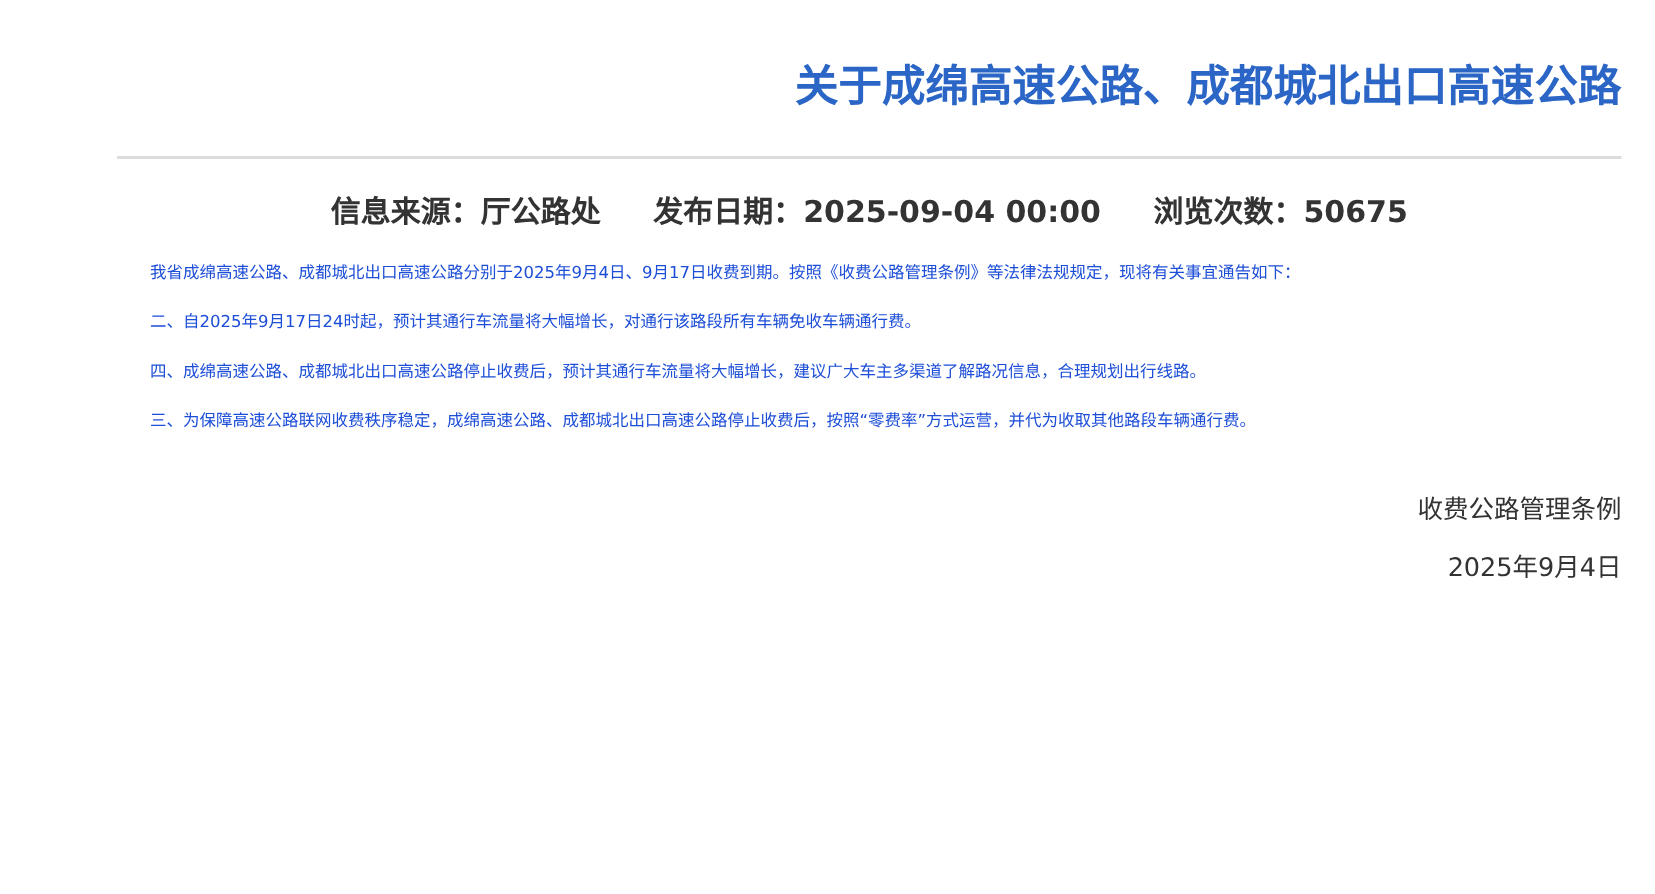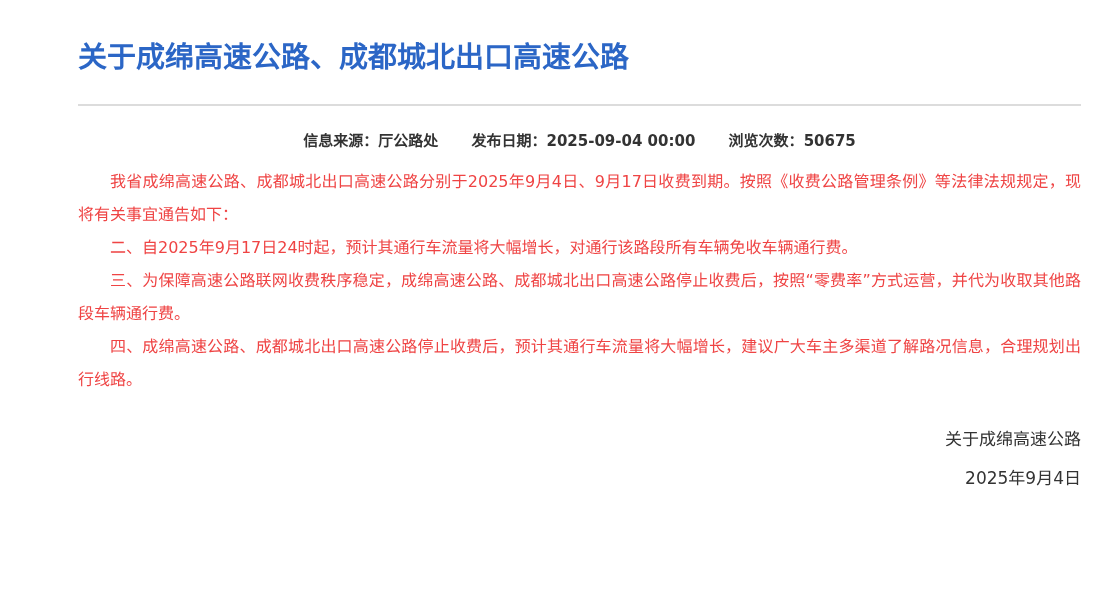--- a/index.html
+++ b/index.html
@@ -10,48 +10,48 @@
   }
   .page {
     width: 1103px;
     height: 596px;
     box-sizing: border-box;
     background: #ffffff;
     padding: 34px 22px 0 78px;
     overflow: hidden;
   }
   .article-title {
-    text-align: left;
+    text-align: right;
     color: #2b66c6;
     font-size: 29px;
     font-weight: 700;
     line-height: 46px;
     margin: 0 0 0 0;
   }
   .title-line { display: block; }
   .divider {
     border: none;
     border-top: 2px solid #dcdcdc;
     margin: 24px 0 0 0;
   }
   .meta {
     text-align: center;
     color: #333333;
-    font-size: 15px;
+    font-size: 20px;
     font-weight: 700;
     margin-top: 24px;
     line-height: 22px;
   }
   .meta-item { display: inline-block; margin: 0 14px; white-space: nowrap; }
   .meta-label { }
   .meta-value { }
   .content {
     margin-top: 13px;
-    color: #ef4444;
-    font-size: 16px;
+    color: #1d4ed8;
+    font-size: 11px;
     line-height: 33px;
   }
   .content p {
     margin: 0;
     text-indent: 2em;
     text-align: justify;
   }
   .signature {
     margin-top: 24px;
     text-align: right;
@@ -80,22 +80,22 @@
       <span class="meta-label">发布日期：</span><span class="meta-value">2025-09-04 00:00</span>
     </span>
     <span class="meta-item">
       <span class="meta-label">浏览次数：</span><span class="meta-value">50675</span>
     </span>
   </div>
 
   <div class="content">
     <p>我省成绵高速公路、成都城北出口高速公路分别于2025年9月4日、9月17日收费到期。按照《收费公路管理条例》等法律法规规定，现将有关事宜通告如下：</p>
     <p>二、自2025年9月17日24时起，预计其通行车流量将大幅增长，对通行该路段所有车辆免收车辆通行费。</p>
+    <p>四、成绵高速公路、成都城北出口高速公路停止收费后，预计其通行车流量将大幅增长，建议广大车主多渠道了解路况信息，合理规划出行线路。</p>
     <p>三、为保障高速公路联网收费秩序稳定，成绵高速公路、成都城北出口高速公路停止收费后，按照“零费率”方式运营，并代为收取其他路段车辆通行费。</p>
-    <p>四、成绵高速公路、成都城北出口高速公路停止收费后，预计其通行车流量将大幅增长，建议广大车主多渠道了解路况信息，合理规划出行线路。</p>
   </div>
 
   <div class="signature">
-    <div>关于成绵高速公路</div>
+    <div>收费公路管理条例</div>
     <div>2025年9月4日</div>
   </div>
 
 </div>
 
 </body></html>

